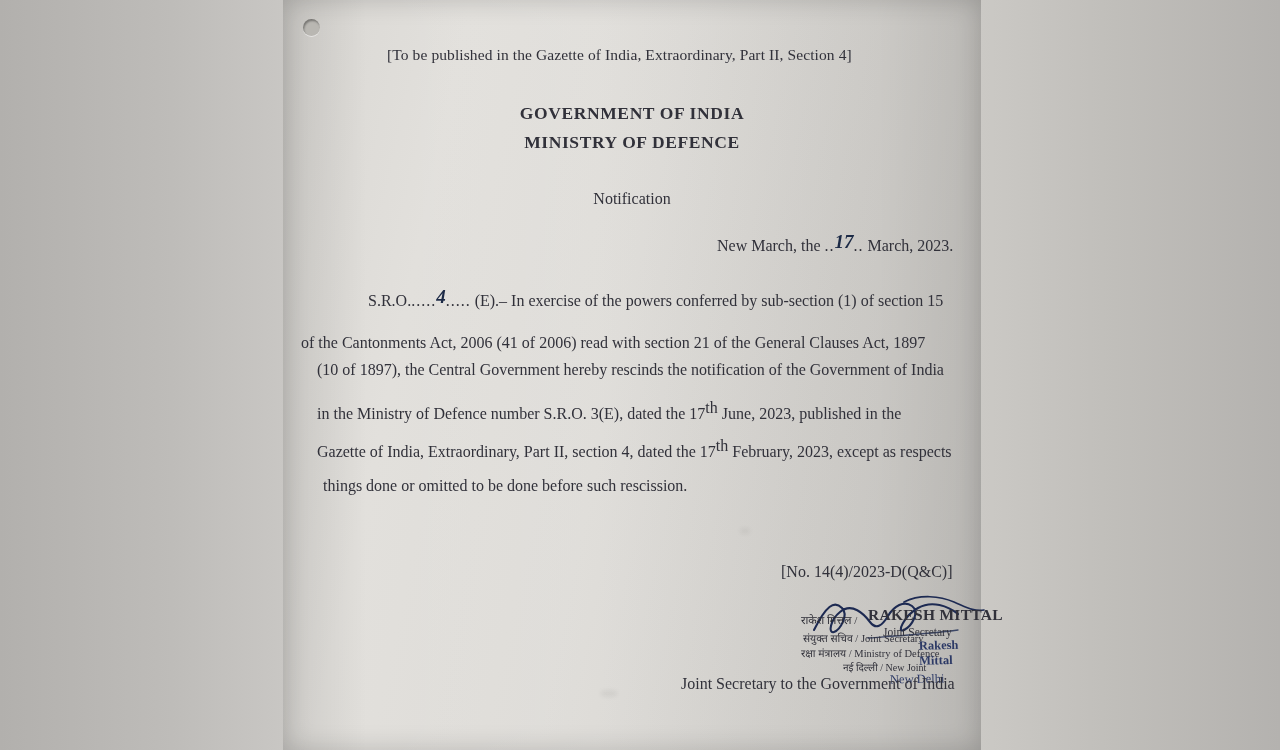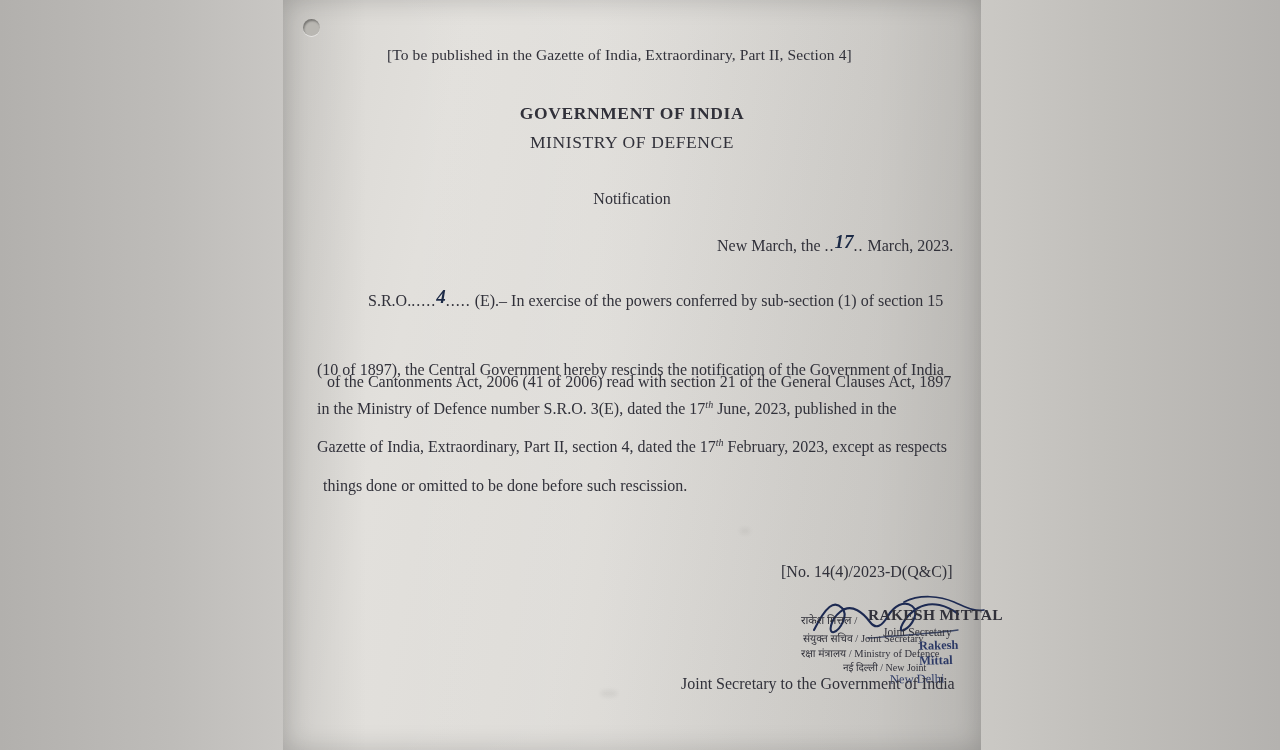--- a/index.html
+++ b/index.html
@@ -94,21 +94,21 @@
     font-size: 17.5px;
     font-weight: bold;
     letter-spacing: 0.6px;
   }
   .ministry {
     left: 0;
     top: 132px;
     width: 698px;
     text-align: center;
     font-size: 17.5px;
-    font-weight: normal;
+    font-weight: bold;
     letter-spacing: 0.6px;
   }
   .notification {
     left: 0;
     top: 190px;
     width: 698px;
     text-align: center;
     font-size: 16px;
   }
   .place-date {
@@ -127,27 +127,27 @@
     top: -3px;
     margin-top: 32px;
   }
 
   .body-line {
     font-size: 16px;
     line-height: 1;
     left: 40px;
   }
   .bl1 { top: 290px; left: 85px; }
-  .bl2 { top: 335px; left: 44px; margin-top: 39px; }
+  .bl2 { top: 335px; left: 18px; }
   .bl3 { top: 362px; left: 34px; }
   .bl4 { top: 400px; left: 34px; }
   .bl5 { top: 438px; left: 34px; }
   .bl6 { top: 478px; left: 40px; }
 
-  .sup { font-size: 10px; vertical-align: super; font-style: italic; }
+  .sup { font-size: 16px; vertical-align: super; }
 
   .file-no {
     left: 498px;
     top: 563px;
     font-size: 16px;
   }
   .sig-name {
     left: 585px;
     top: 606px;
     font-size: 15.5px;

